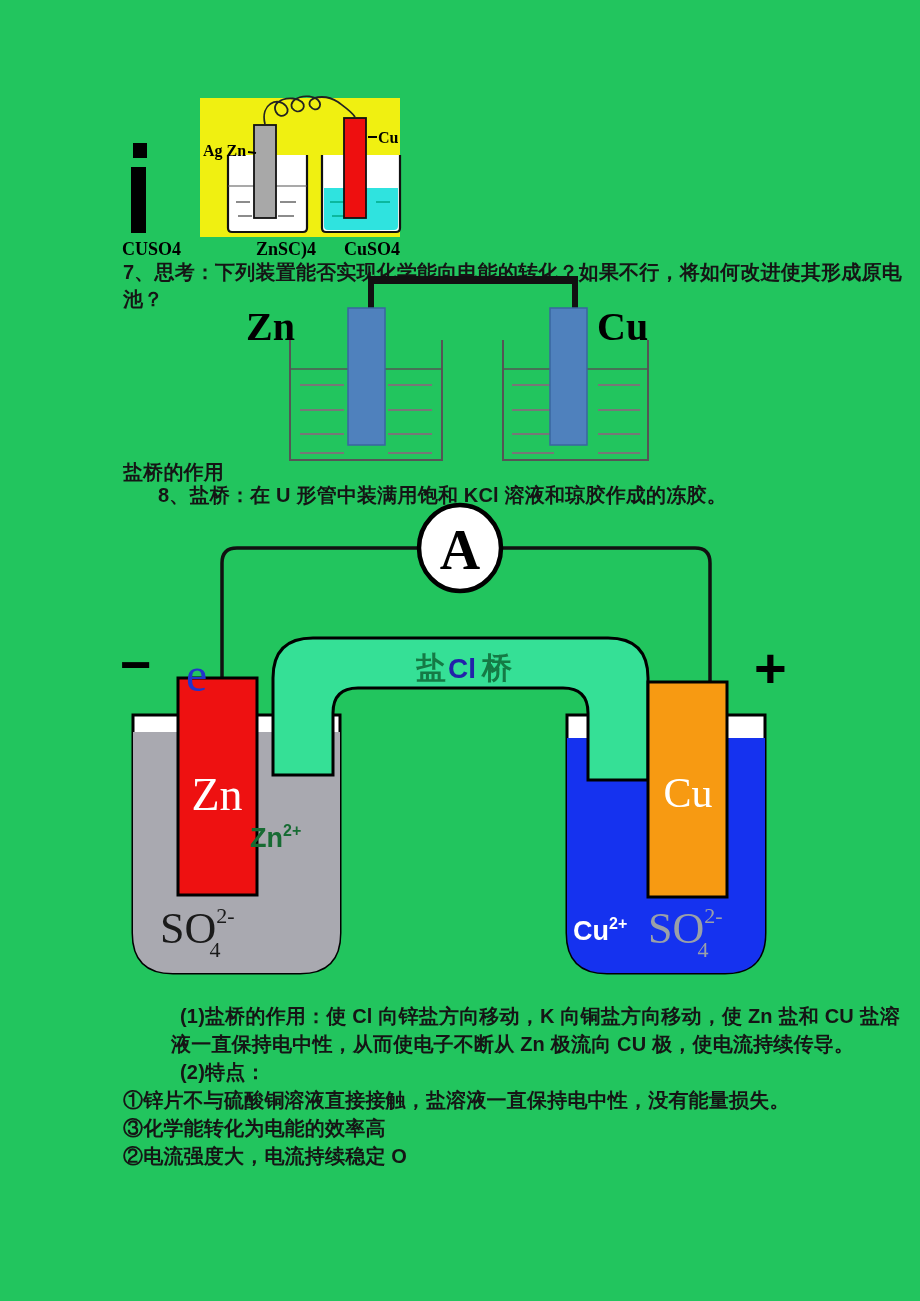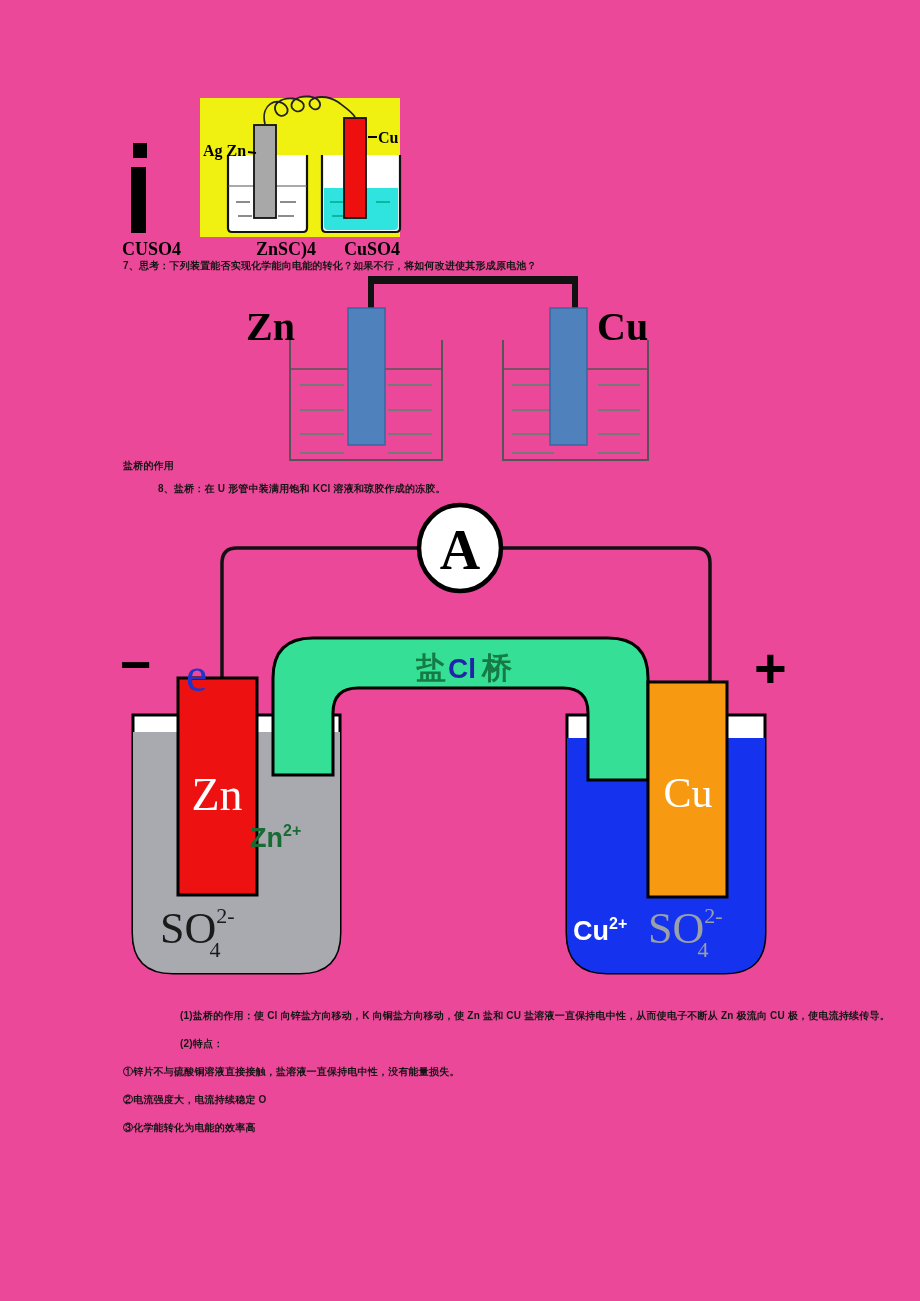--- a/index.html
+++ b/index.html
@@ -1,19 +1,19 @@
 <!DOCTYPE html>
 <html><head>
 <meta charset="utf-8">
 <style>
   html,body{margin:0;padding:0;background:#fff;}
-  #page{position:relative;width:920px;height:1301px;background:#ec4899;overflow:hidden;
+  #page{position:relative;width:920px;height:1301px;background:#22c55e;overflow:hidden;
         font-family:"Liberation Sans",sans-serif;color:#111;}
   .abs{position:absolute;}
-  .cn{font-family:"Liberation Sans",sans-serif;font-weight:700;font-size:10px;color:#151515;letter-spacing:.2px;}
+  .cn{font-family:"Liberation Sans",sans-serif;font-weight:700;font-size:20px;color:#151515;letter-spacing:.2px;}
   svg text{user-select:none;}
   .serif{font-family:"Liberation Serif","DejaVu Serif",serif;}
   .sans{font-family:"Liberation Sans",sans-serif;}
   #notes p{margin:0;line-height:28px;}
   #notes .indent{text-indent:9px;margin-left:48px;}
   #notes .gap-top{margin-top:14px;}
   .formula{font-weight:700;}
 </style>
 </head>
 <body>
@@ -150,17 +150,17 @@
 
     <text x="10" y="188" class="sans" font-size="54" font-weight="700" fill="#000">−</text>
     <text x="644" y="192" class="sans" font-size="56" font-weight="700" fill="#000">+</text>
     <text x="76" y="196" class="serif" font-size="48" fill="#2233CC">e</text>
   </svg>
 
   <div id="notes" class="abs cn" style="left:123px;top:1002px;width:787px;">
     <p class="indent">(1)盐桥的作用：使 Cl 向锌盐方向移动，K 向铜盐方向移动，使 Zn 盐和 CU 盐溶液一直保持电中性，从而使电子不断从 Zn 极流向 CU 极，使电流持续传导。</p>
     <p class="indent">(2)特点：</p>
     <p>①锌片不与硫酸铜溶液直接接触，盐溶液一直保持电中性，没有能量损失。</p>
+    <p>③化学能转化为电能的效率高</p>
     <p>②电流强度大，电流持续稳定 O</p>
-    <p>③化学能转化为电能的效率高</p>
   </div>
 
 </div>
 
 </body></html>

